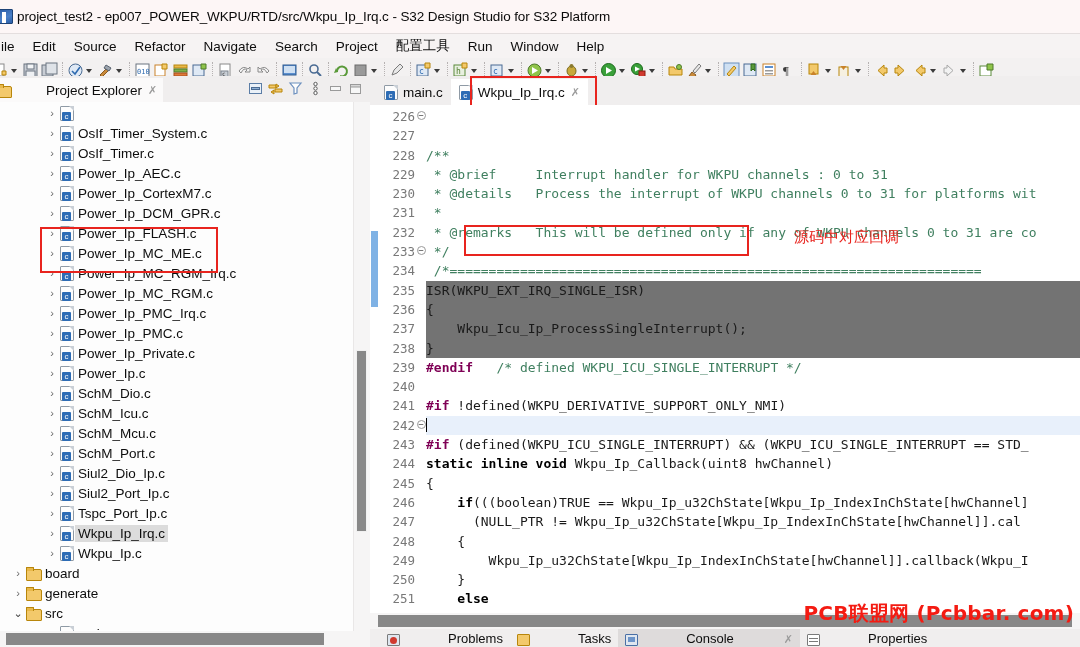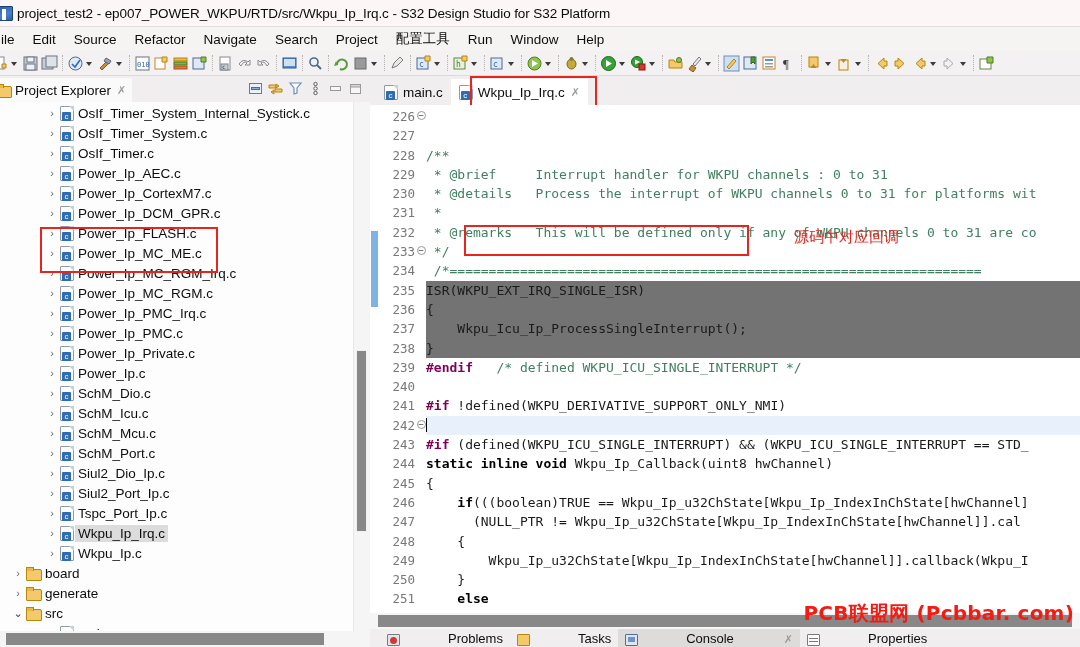--- a/index.html
+++ b/index.html
@@ -7,21 +7,21 @@
     width: 1080px; height: 647px;
     overflow: hidden;
     background: #f0f0f0;
     font-family: "Liberation Sans", sans-serif;
     font-size: 13px;
     color: #1a1a1a;
   }
 
   
   #titlebar {
-    height: 27px;
+    height: 34px;
     background: #fdf6f6;
     border-bottom: 1px solid #e4dede;
     display: flex; align-items: center;
     padding-left: 2px;
     white-space: nowrap;
   }
   #app-icon {
     width: 15px; height: 15px;
     margin-right: 4px; margin-left: -4px;
     background: linear-gradient(160deg,#2d5fa8 0%,#4a80c8 55%,#2d5fa8 100%);
@@ -127,21 +127,21 @@
     background: #f3c96b;
     border: 1px solid #b8860b;
     border-radius: 1px 2px 1px 1px;
   }
   .folder-ico::after {
     content:""; position:absolute; left:0px; top:0px;
     width: 6px; height: 3px;
     background: #e8b84b; border:1px solid #b8860b; border-bottom:none;
     border-radius: 1px 1px 0 0;
   }
-  #explorer-title { font-size: 13.5px; color: #0d0d0d; }
+  #explorer-title { font-size: 13.5px; color: #0d0d0d; margin-left: 31px; }
   .close-x {
     margin-left: 6px;
     font-size: 11px; color: #9a9a9a;
     font-family: "Liberation Sans", sans-serif;
   }
   #explorer-view-tools {
     position: absolute; right: 6px; top: 4px;
     display: flex; align-items: center; gap: 3px;
   }
   .vt { width: 17px; height: 17px; position: relative; flex:none; }
@@ -698,21 +698,20 @@
               <rect x="3.5" y="4.5" width="10" height="2.5" fill="#d6d6d6" stroke="#9a9a9a"></rect>
             </svg>
         </span>
       </div>
     </div>
 
     <div id="tree">
       <div class="trow indent2">
           <span class="chev">›</span>
           <span class="cfile-ico"></span>
-          <span class="tlabel">OsIf_Timer_System_Internal_Systick.c</span>
         </div>
         <div class="trow indent2">
           <span class="chev">›</span>
           <span class="cfile-ico"></span>
           <span class="tlabel">OsIf_Timer_System.c</span>
         </div>
         <div class="trow indent2">
           <span class="chev">›</span>
           <span class="cfile-ico"></span>
           <span class="tlabel">OsIf_Timer.c</span>

